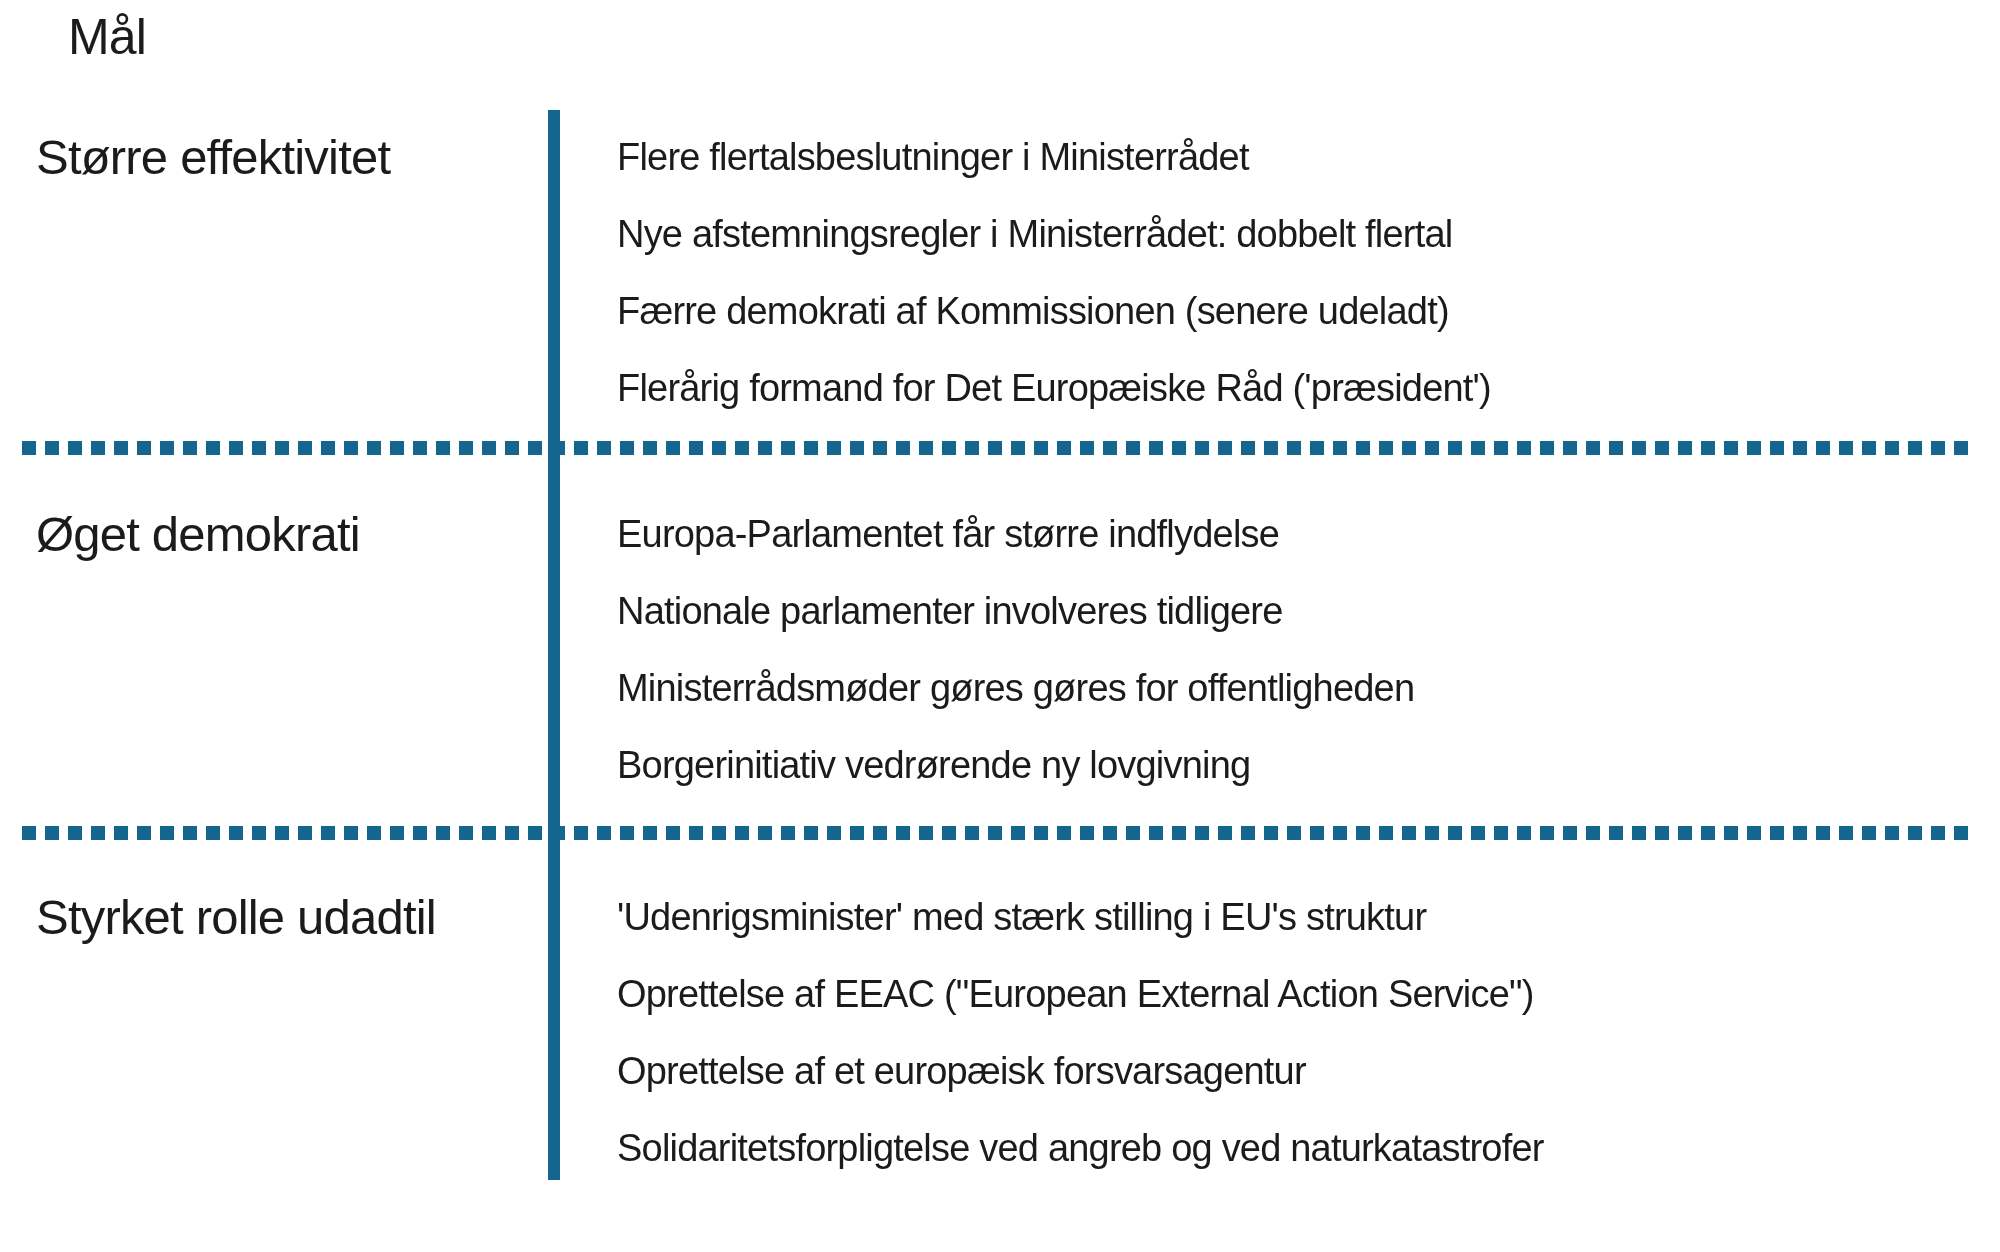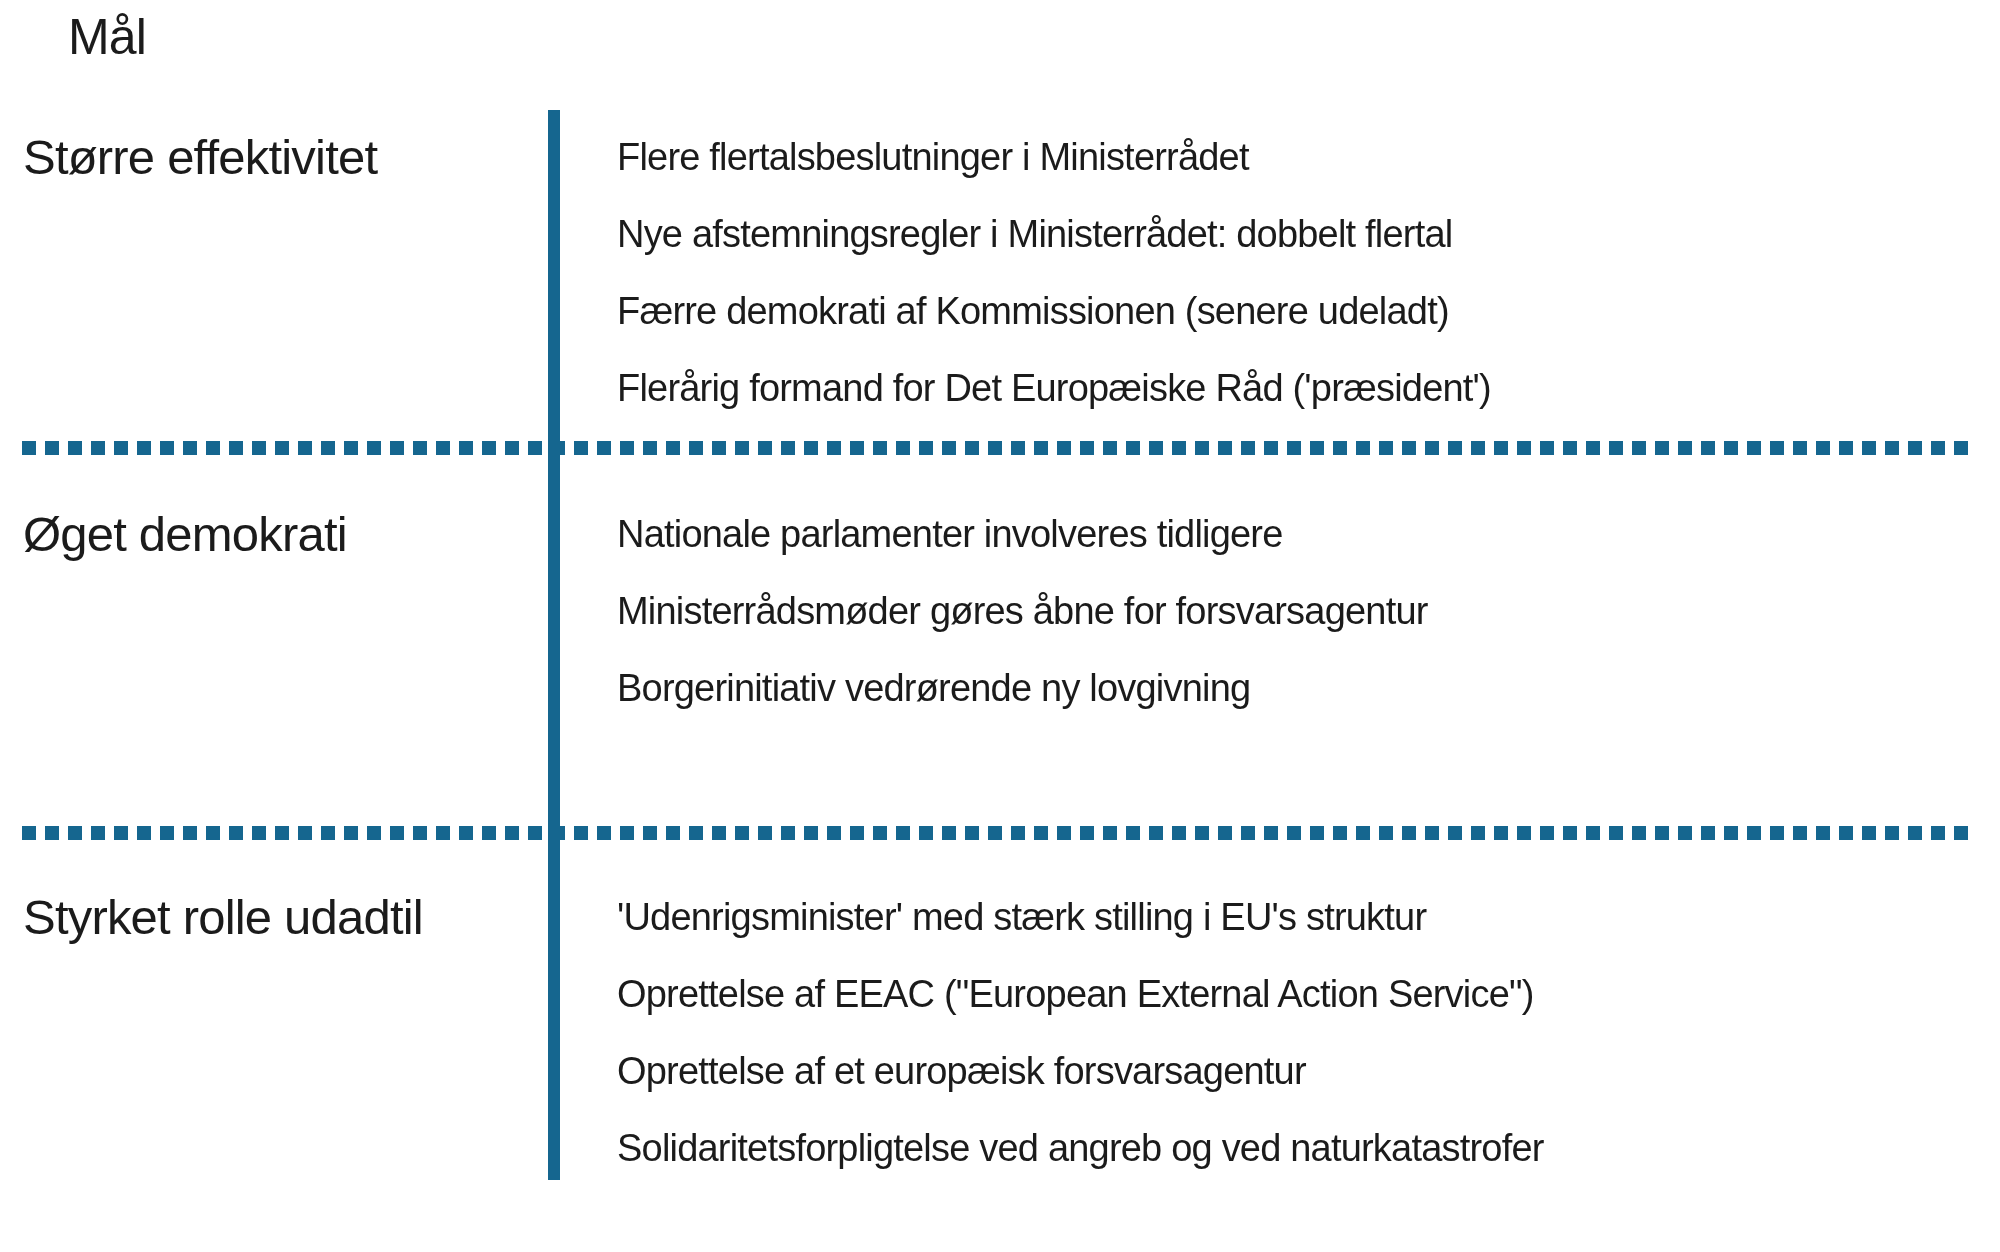--- a/index.html
+++ b/index.html
@@ -64,21 +64,21 @@
     position: absolute;
     left: 0;
     width: 100%;
   }
   .sec1 { top: 119px; }
   .sec2 { top: 496px; }
   .sec3 { top: 879px; }
 
   .goal {
     position: absolute;
-    left: 23px;
+    left: 36px;
     top: 0;
     font-size: 49px;
     line-height: 77px;
     letter-spacing: -0.8px;
     white-space: nowrap;
   }
   ul.changes {
     position: absolute;
     left: 617px;
     top: 0;
@@ -110,22 +110,23 @@
       <li>Færre demokrati af Kommissionen (senere udeladt)</li>
       <li>Flerårig formand for Det Europæiske Råd ('præsident')</li>
     </ul>
   </section>
 
   <div class="dotted dotted1"></div>
 
   <section class="sec sec2">
     <div class="goal">Øget demokrati</div>
     <ul class="changes">
+      <li>Europa-Parlamentet får større indflydelse</li>
       <li>Nationale parlamenter involveres tidligere</li>
-      <li>Ministerrådsmøder gøres åbne for forsvarsagentur</li>
+      <li>Ministerrådsmøder gøres gøres for offentligheden</li>
       <li>Borgerinitiativ vedrørende ny lovgivning</li>
     </ul>
   </section>
 
   <div class="dotted dotted2"></div>
 
   <section class="sec sec3">
     <div class="goal">Styrket rolle udadtil</div>
     <ul class="changes">
       <li>'Udenrigsminister' med stærk stilling i EU's struktur</li>

